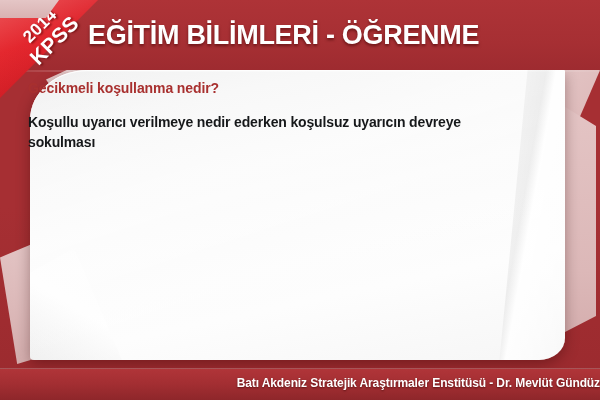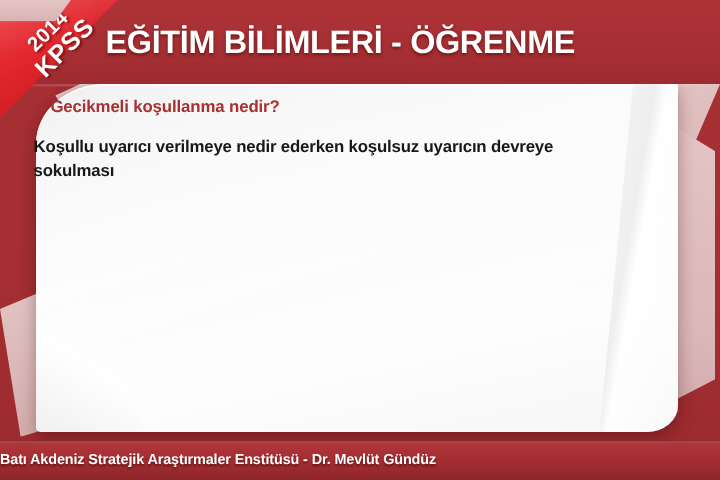--- a/index.html
+++ b/index.html
@@ -152,40 +152,39 @@
 
   
   .content { position:absolute; left:28px; top:78px; width:470px; z-index:5; }
   .question {
     font-size:14px;
     font-weight:bold;
     color:#A8302F;
     line-height:20px;
     margin-bottom:14px;
     letter-spacing:-0.1px;
-    margin-left:14px;
   }
   .answer {
     font-size:14px;
     font-weight:bold;
     color:#16181A;
     line-height:20px;
     letter-spacing:-0.15px;
   }
 
   
   .footer {
     position:absolute; left:0; bottom:0; width:600px; height:32px;
     background:linear-gradient(180deg,#B03539 0%, #A32E32 48%, #8E262A 100%);
     z-index:8;
     border-top:1px solid rgba(255,255,255,0.22);
   }
   .footer-text {
     position:absolute; left:0; right:0; top:7px;
-    text-align:left;
+    text-align:right;
     font-size:12px;
     font-weight:bold;
     color:#ffffff;
     letter-spacing:-0.1px;
     text-shadow:0 1px 2px rgba(50,0,0,0.6);
     white-space:nowrap;
   }
   
   .footer-tab {
     position:absolute; left:0px; top:-4px;

